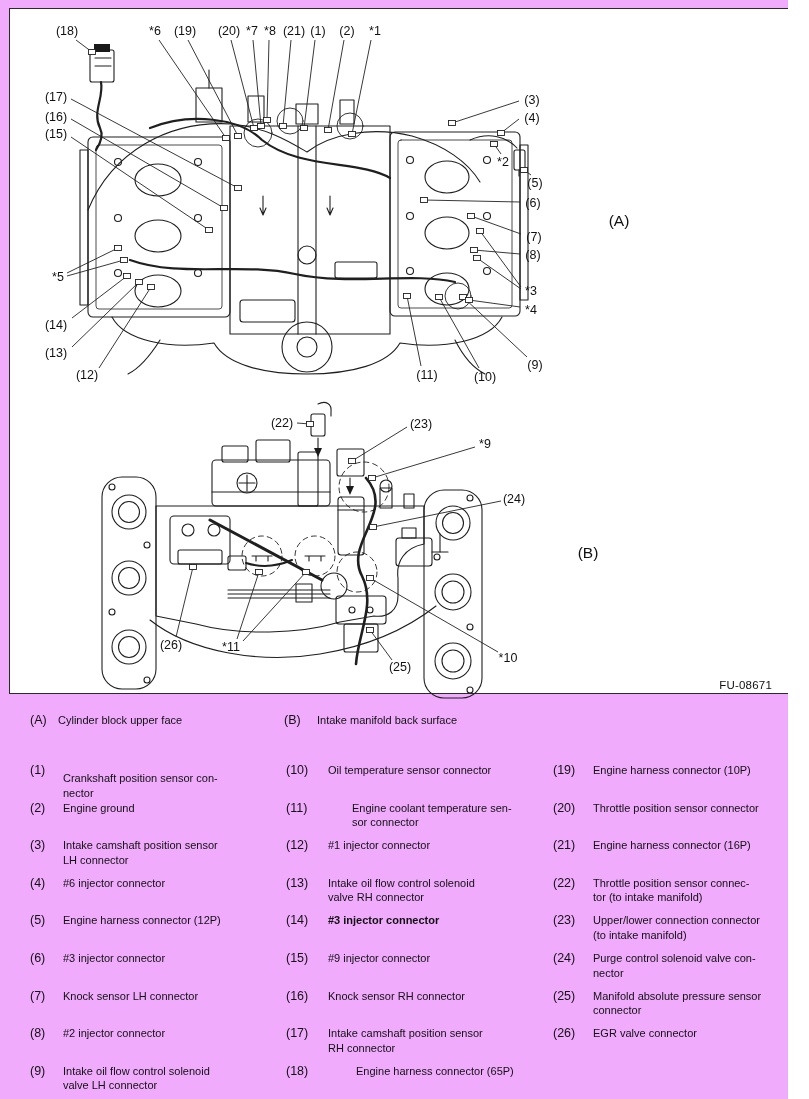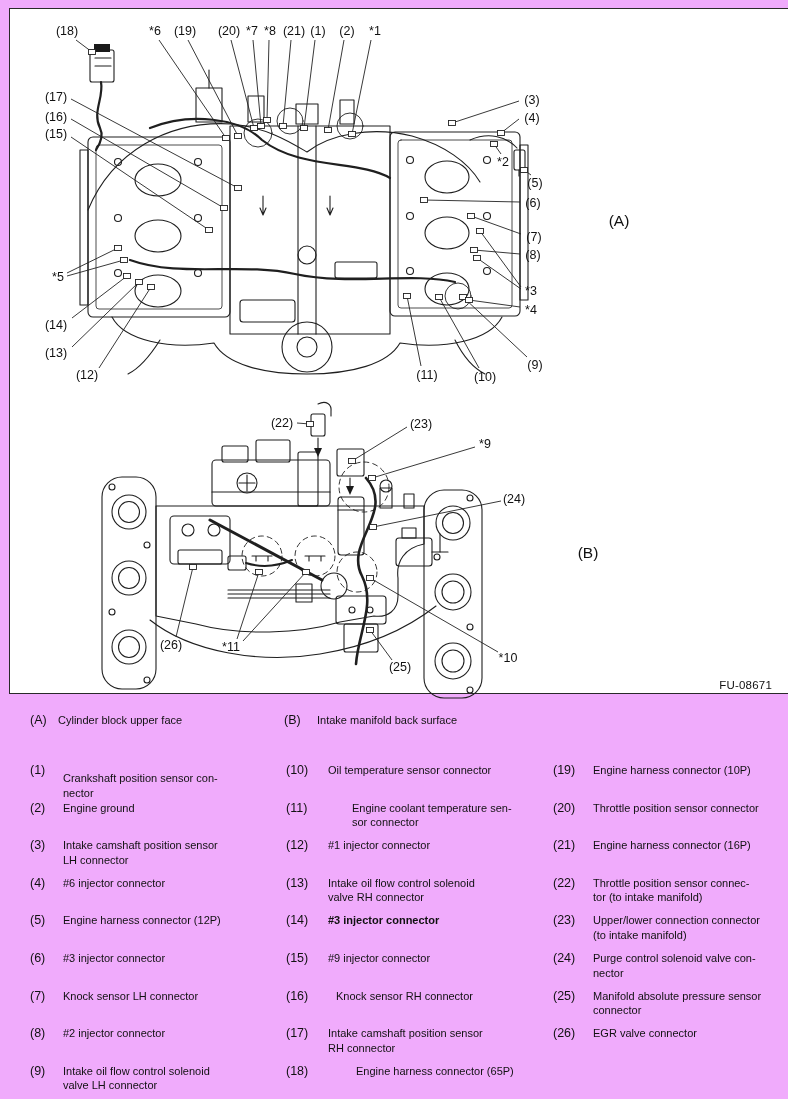--- a/index.html
+++ b/index.html
@@ -352,21 +352,21 @@
       <div class="legend-num" style="left: 286px; top: 838.2px;">(12)</div>
       <div class="legend-label" style="left: 328px; top: 838.2px;">#1 injector connector</div>
       <div class="legend-num" style="left: 286px; top: 875.8px;">(13)</div>
       <div class="legend-label" style="left: 328px; top: 875.8px;">Intake oil flow control solenoid
 valve RH connector</div>
       <div class="legend-num" style="left: 286px; top: 913.4px;">(14)</div>
       <div class="legend-label" style="left: 328px; top: 913.4px; font-weight: bold;">#3 injector connector</div>
       <div class="legend-num" style="left: 286px; top: 951px;">(15)</div>
       <div class="legend-label" style="left: 328px; top: 951px;">#9 injector connector</div>
       <div class="legend-num" style="left: 286px; top: 988.6px;">(16)</div>
-      <div class="legend-label" style="left: 336px; top: 988.6px;">Knock sensor RH connector</div>
+      <div class="legend-label" style="left: 328px; top: 988.6px;">Knock sensor RH connector</div>
       <div class="legend-num" style="left: 286px; top: 1026.2px;">(17)</div>
       <div class="legend-label" style="left: 328px; top: 1026.2px;">Intake camshaft position sensor
 RH connector</div>
       <div class="legend-num" style="left: 286px; top: 1063.8px;">(18)</div>
       <div class="legend-label" style="left: 328px; top: 1063.8px; margin-left: 28px;">Engine harness connector (65P)</div>
       <div class="legend-num" style="left: 553px; top: 763px;">(19)</div>
       <div class="legend-label" style="left: 593px; top: 763px;">Engine harness connector (10P)</div>
       <div class="legend-num" style="left: 553px; top: 800.6px;">(20)</div>
       <div class="legend-label" style="left: 593px; top: 800.6px;">Throttle position sensor connector</div>
       <div class="legend-num" style="left: 553px; top: 838.2px;">(21)</div>

